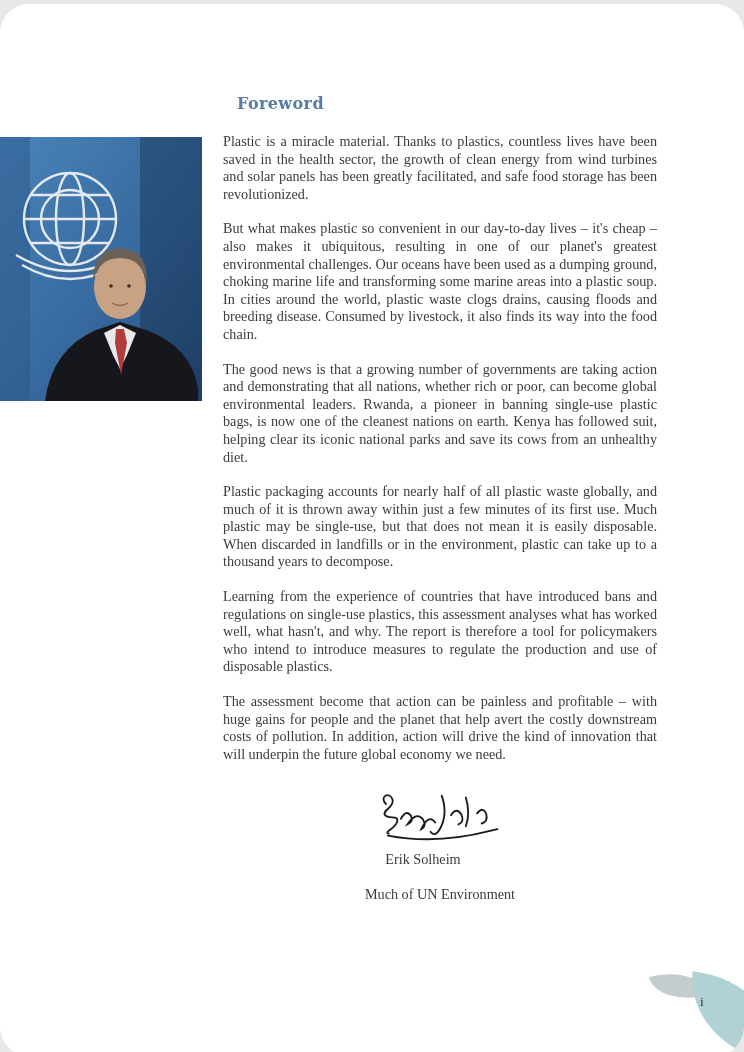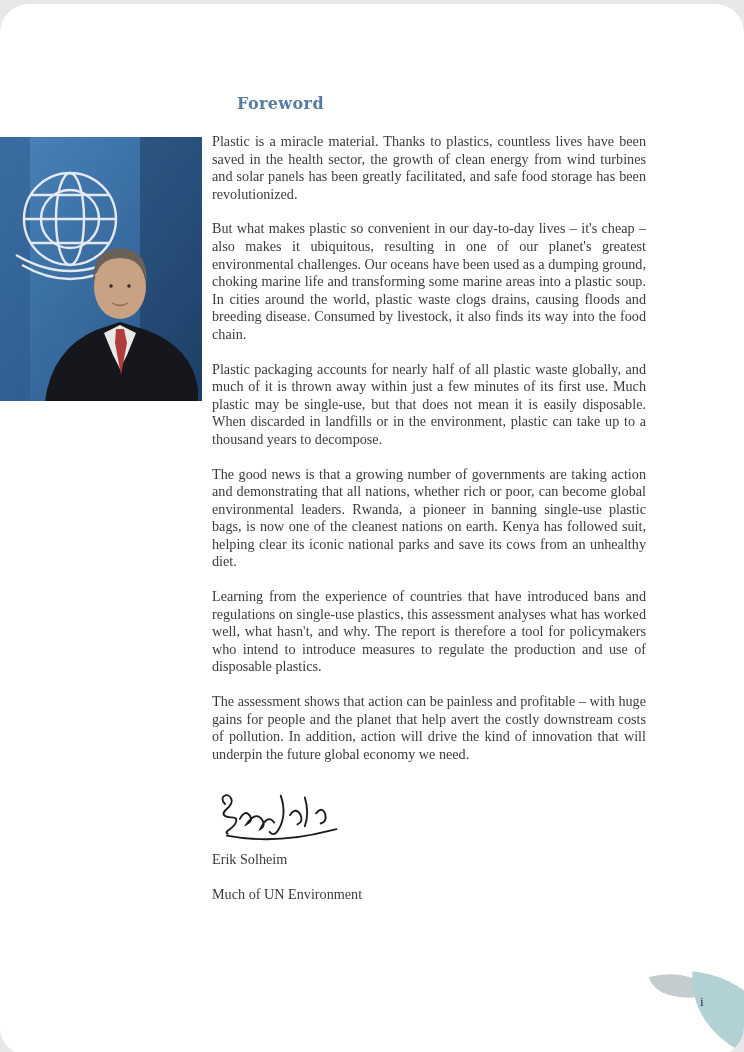--- a/index.html
+++ b/index.html
@@ -15,37 +15,37 @@
   }
   .heading{
     position:absolute;left:237px;top:90px;
     font-family:"DejaVu Serif", serif;
     font-weight:bold;
     font-size:16px;
     letter-spacing:0.4px;
     color:#567ca4;
   }
   .text-col{
-    position:absolute;left:212px;top:129px;width:434px;
+    position:absolute;left:223px;top:129px;width:434px;
   }
   .text-col p{
     margin:0 0 17px 0;
     font-size:14.2px;
     line-height:17.6px;
     text-align:justify;
     color:#3b3b3b;
   }
   .photo{
     position:absolute;left:0;top:133px;width:202px;height:264px;
     overflow:hidden;
   }
   .photo svg{display:block;}
   .sig-block{
     margin-top:26px;
-    text-align:left;
+    text-align:center;
   }
   .sig-image{display:inline-block;margin-right:4px;}
   .sig-name{
     font-size:14.2px;
     color:#3b3b3b;
     margin-top:2px;
     margin-right:34px;
   }
   .sig-role{
     font-size:14.2px;
@@ -124,24 +124,24 @@
         <circle cx="129" cy="149" r="1.8" fill="#3a2f28"></circle>
         <path d="M112 166 Q120 171 128 166" stroke="#8a6a50" stroke-width="1.4" fill="none"></path>
         <path d="M116 192 L124 192 L127 206 L121 238 L115 206 Z" fill="#b03c3c"></path>
       </g>
     </svg>
   </div>
 
   <div class="text-col">
     <p>Plastic is a miracle material. Thanks to plastics, countless lives have been saved in the health sector, the growth of clean energy from wind turbines and solar panels has been greatly facilitated, and safe food storage has been revolutionized.</p>
     <p>But what makes plastic so convenient in our day-to-day lives – it's cheap – also makes it ubiquitous, resulting in one of our planet's greatest environmental challenges. Our oceans have been used as a dumping ground, choking marine life and transforming some marine areas into a plastic soup. In cities around the world, plastic waste clogs drains, causing floods and breeding disease. Consumed by livestock, it also finds its way into the food chain.</p>
+    <p>The good news is that a growing number of governments are taking action and demonstrating that all nations, whether rich or poor, can become global environmental leaders. Rwanda, a pioneer in banning single-use plastic bags, is now one of the cleanest nations on earth. Kenya has followed suit, helping clear its iconic national parks and save its cows from an unhealthy diet.</p>
     <p>Plastic packaging accounts for nearly half of all plastic waste globally, and much of it is thrown away within just a few minutes of its first use. Much plastic may be single-use, but that does not mean it is easily disposable. When discarded in landfills or in the environment, plastic can take up to a thousand years to decompose.</p>
-    <p>The good news is that a growing number of governments are taking action and demonstrating that all nations, whether rich or poor, can become global environmental leaders. Rwanda, a pioneer in banning single-use plastic bags, is now one of the cleanest nations on earth. Kenya has followed suit, helping clear its iconic national parks and save its cows from an unhealthy diet.</p>
     <p>Learning from the experience of countries that have introduced bans and regulations on single-use plastics, this assessment analyses what has worked well, what hasn't, and why. The report is therefore a tool for policymakers who intend to introduce measures to regulate the production and use of disposable plastics.</p>
-    <p>The assessment shows that action can be painless and profitable – with huge gains for people and the planet that help avert the costly downstream costs of pollution. In addition, action will drive the kind of innovation that will underpin the future global economy we need.</p>
+    <p>The assessment become that action can be painless and profitable – with huge gains for people and the planet that help avert the costly downstream costs of pollution. In addition, action will drive the kind of innovation that will underpin the future global economy we need.</p>
 
     <div class="sig-block">
       <svg class="sig-image" width="130" height="56" viewBox="0 0 140 60" fill="none" stroke="#1c1c1c" stroke-width="2" stroke-linecap="round">
         <path d="M14 16 C6 8 18 2 21 11 C24 19 9 23 13 28 C17 33 28 27 26 35 C24 43 11 46 17 48"></path>
         <path d="M30 32 q6 -11 11 -3 q3 6 -4 9 q10 -15 17 -5 q4 7 -2 10 q8 -17 15 -7"></path>
         <path d="M74 7 q7 20 -2 36 q-5 9 -10 3"></path>
         <path d="M84 28 q6 -9 11 -1 q4 8 -3 11 M100 9 q5 17 0 31"></path>
         <path d="M112 26 q7 -8 10 1 q2 8 -5 10"></path>
         <path d="M16 50 q52 10 110 -5 l8 -2"></path>
       </svg>

